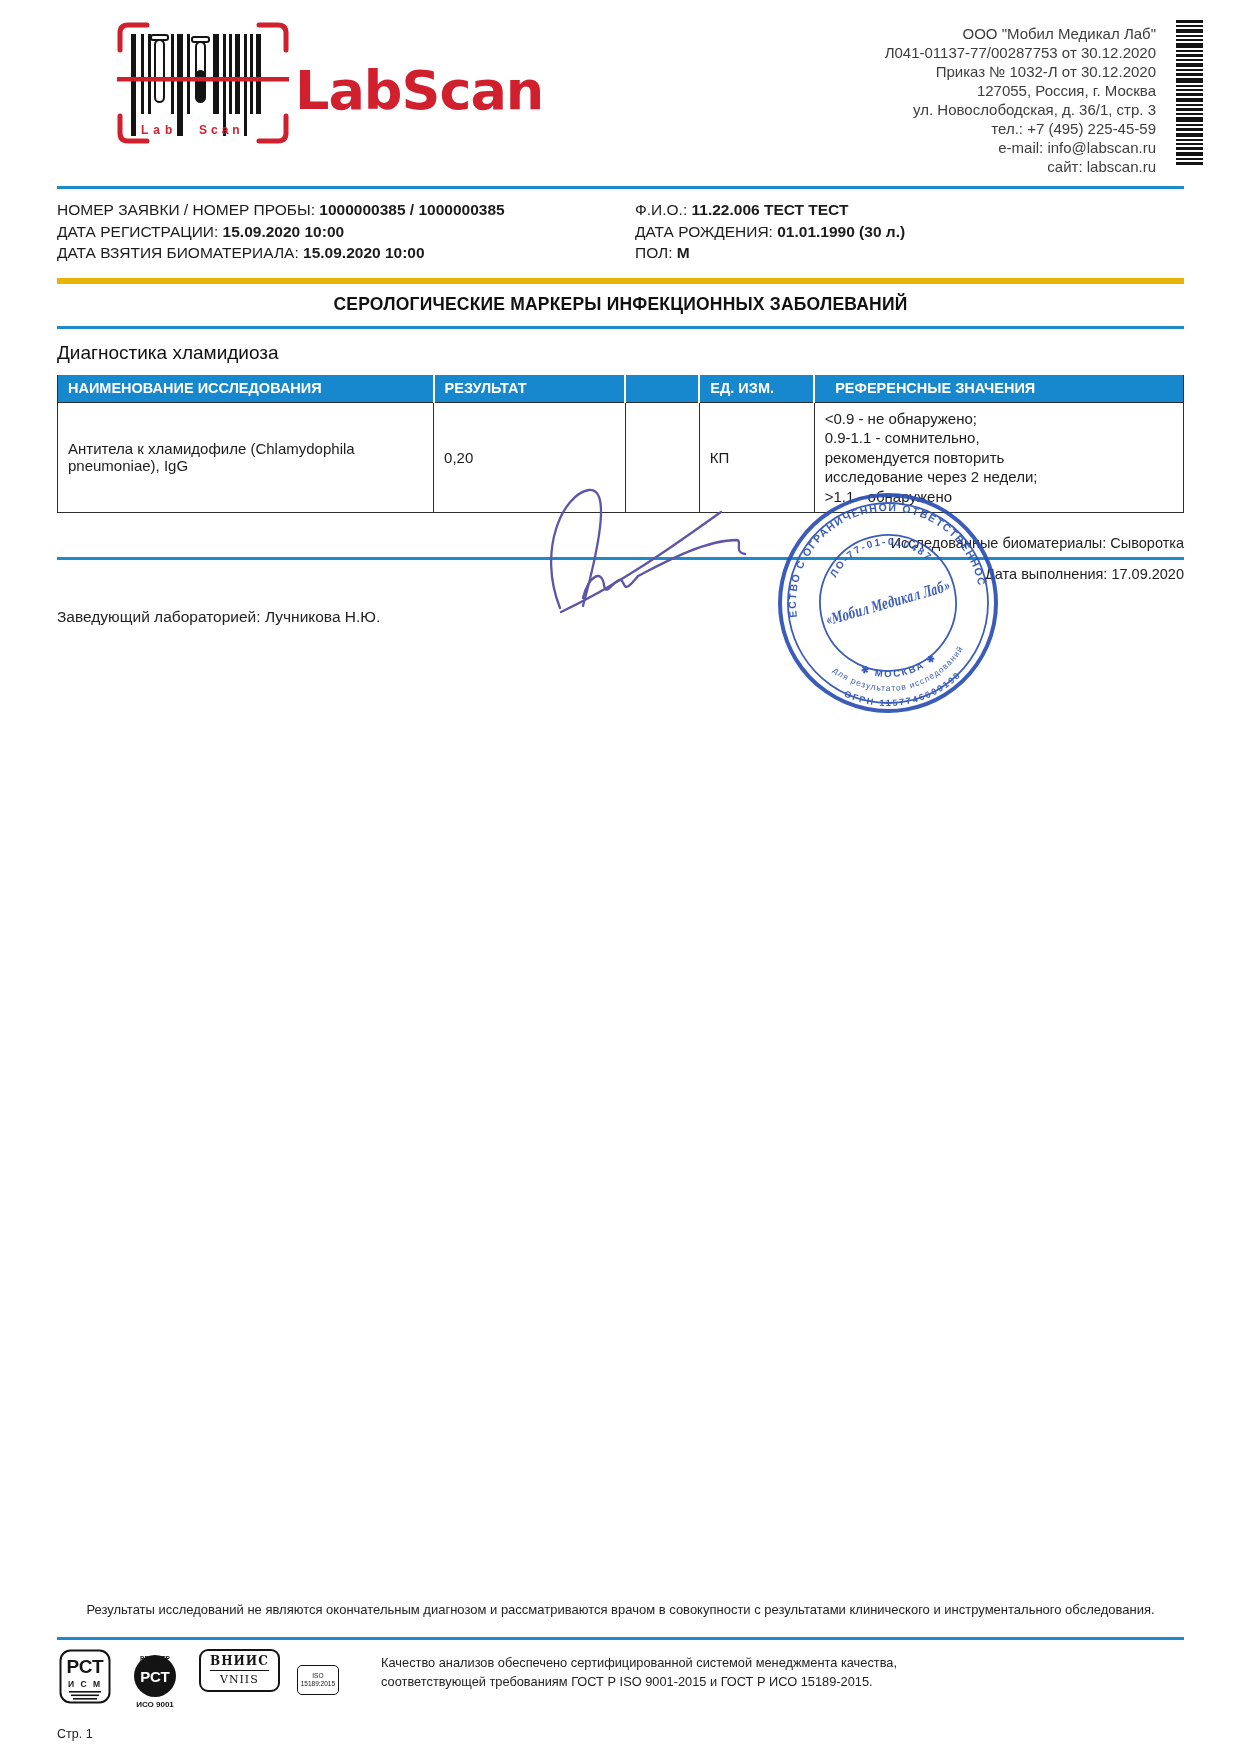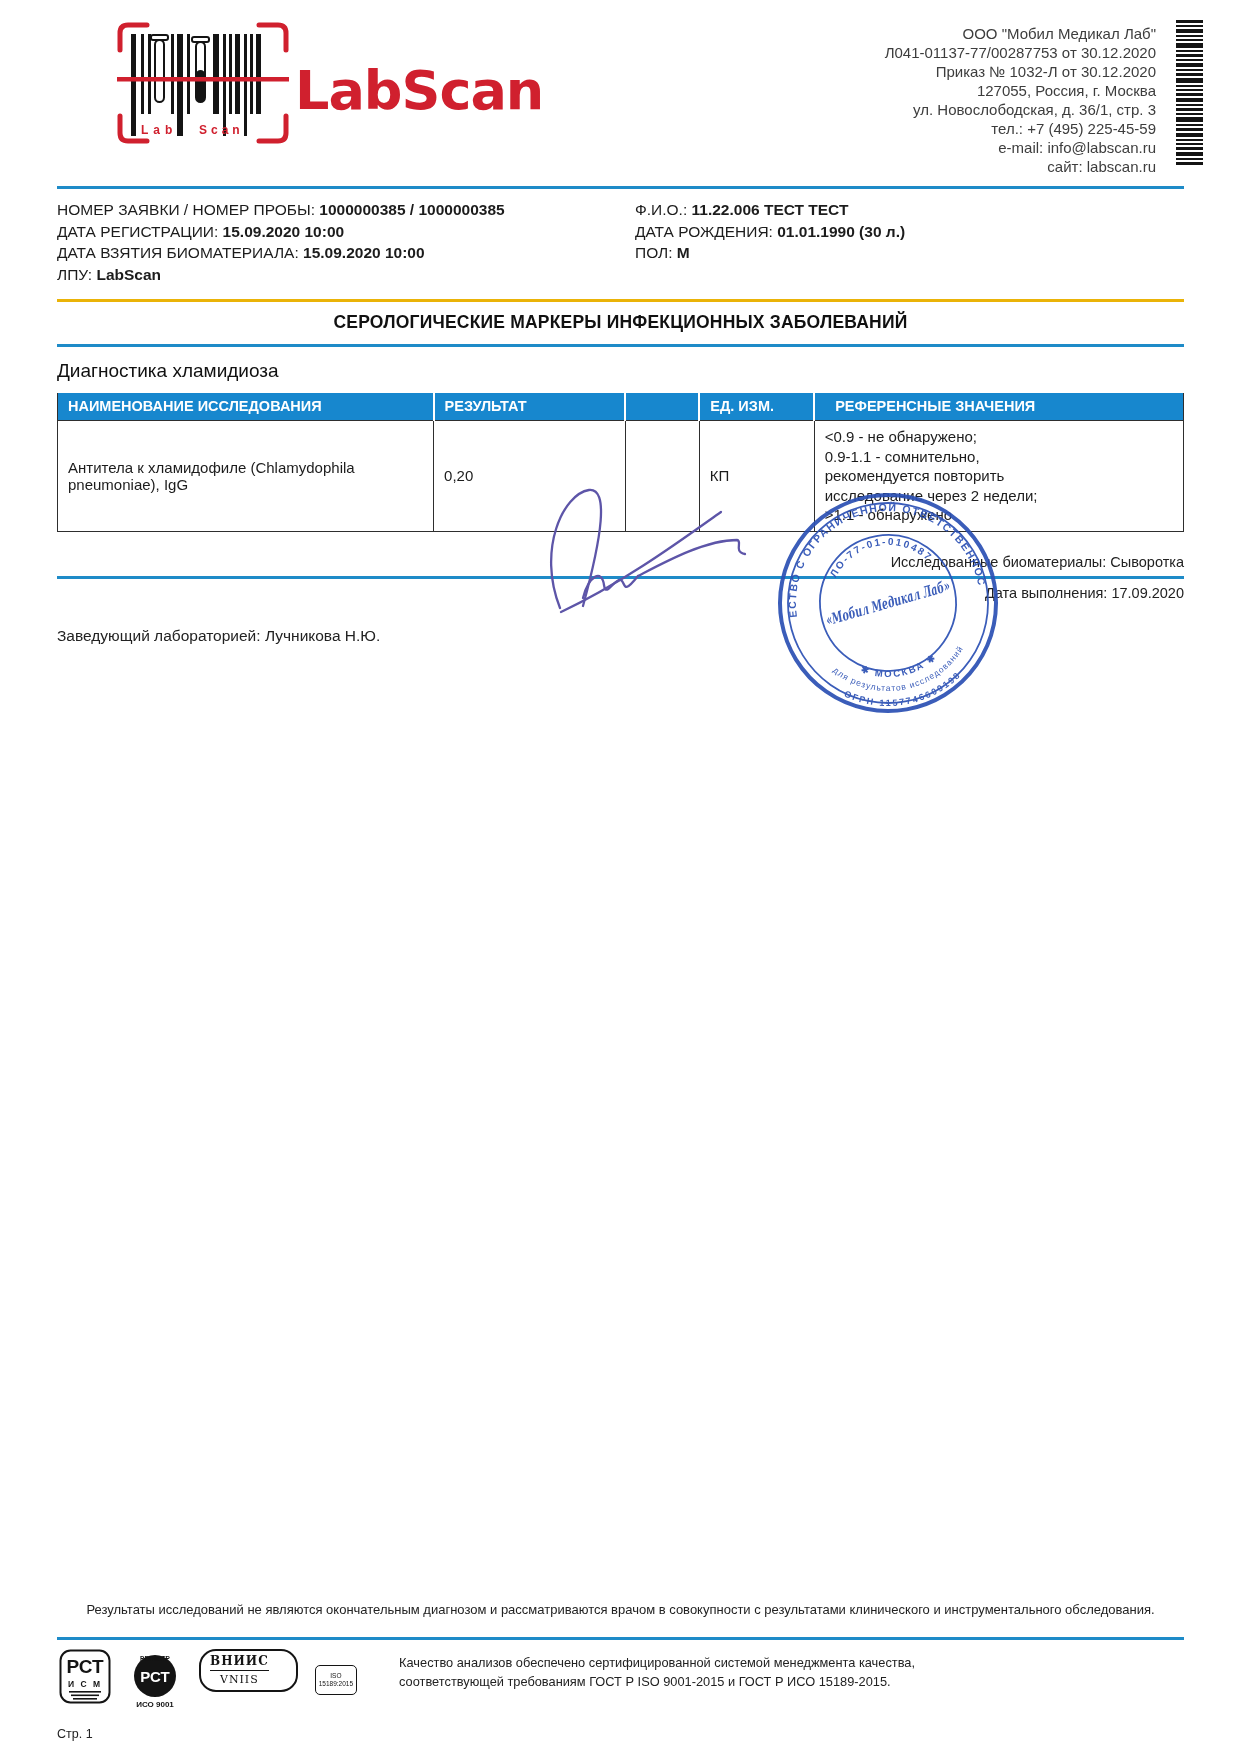--- a/index.html
+++ b/index.html
@@ -19,21 +19,21 @@
   .blue-rule { border:0; height:3px; background:#1e8bc8; margin:0; }
   .rule-header { margin-top:10px; }
 
   
   .patient { display:flex; margin-top:10px; font-size:15.5px; line-height:21.5px; }
   .patient .col-l { flex:0 0 578px; }
   .patient .col-r { flex:1; }
   .pv { font-weight:bold; }
 
   
-  .title-band { margin-top:14px; border-top:3px solid #eab308; border-bottom:3px solid #1e8bc8; padding:10px 0 11px 0; text-align:center; }
+  .title-band { margin-top:14px; border-top:6px solid #eab308; border-bottom:3px solid #1e8bc8; padding:10px 0 11px 0; text-align:center; }
   .title-band h1 { font-size:17.5px; font-weight:bold; color:#111; letter-spacing:.2px; }
   .section-h { font-size:19px; font-weight:normal; margin-top:13px; color:#111; }
 
   
   table.results { width:100%; border-collapse:collapse; margin-top:11px; table-layout:fixed;border-radius:10px; }
   table.results th { background:#1787ce; color:#fff; font-size:14.5px; font-weight:bold; text-align:left;
        padding:5px 10px 6px 10px; border:2px solid #fff; border-top:none; border-bottom:1.5px solid #2e2e2e; }
   table.results th:first-child { border-left:1.5px solid #2e2e2e; }
   table.results th:last-child { border-right:1.5px solid #2e2e2e;padding-left:20px; }
   table.results td { border:1.5px solid #2e2e2e; font-size:15px; padding:6px 10px; vertical-align:middle; }
@@ -49,21 +49,21 @@
   .stamp { position:absolute; left:772px; top:487px; width:232px; height:232px; transform:rotate(-10deg); opacity:.92; }
 
   
   .footer { position:absolute; left:57px; right:57px; bottom:14px; }
   .disclaimer { font-size:13px; text-align:center; color:#222; margin-bottom:20px; }
   .footer-body { display:flex; align-items:flex-start; margin-top:9px; }
   .badges { display:flex; align-items:flex-start; gap:20px; margin-left:2px; }
   .quality { font-size:12.8px; line-height:19px; margin-left:42px; margin-top:4px; color:#222; }
   .pageno { text-align:left; font-size:12.5px; margin-top:16px; color:#222; }
 
-  .badge-vniis { border:2px solid #141414; border-radius:17px; padding:3px 27px 4px 9px; text-align:center;
+  .badge-vniis { border:2px solid #141414; border-radius:9px; padding:3px 9px 4px 9px; text-align:center;
        font-family:"DejaVu Serif",serif; color:#141414; }
   .badge-vniis .cyr { font-size:12px; font-weight:bold; letter-spacing:1px; border-bottom:1.5px solid #141414; padding-bottom:2px; }
   .badge-vniis .lat { font-size:11px; letter-spacing:1px; padding-top:2px; }
   .badge-iso { border:1.5px solid #141414; border-radius:5px; font-size:6.5px; line-height:8px; padding:6px 3px;
        text-align:center; color:#141414; align-self:center; margin-left:-3px; }
 </style>
 </head>
 <body>
 
 <div class="page">
@@ -162,21 +162,20 @@
       </g>
     </svg>
 
     <hr class="blue-rule rule-header">
 
     <div class="patient">
       <div class="col-l">
         <div><span>НОМЕР ЗАЯВКИ / НОМЕР ПРОБЫ: </span><span class="pv">1000000385 / 1000000385</span></div>
         <div><span>ДАТА РЕГИСТРАЦИИ: </span><span class="pv">15.09.2020 10:00</span></div>
         <div><span>ДАТА ВЗЯТИЯ БИОМАТЕРИАЛА: </span><span class="pv">15.09.2020 10:00</span></div>
-        <div><span>ЛПУ: </span><span class="pv">LabScan</span></div>
       </div>
       <div class="col-r">
         <div><span>Ф.И.О.: </span><span class="pv">11.22.006 ТЕСТ ТЕСТ</span></div>
         <div><span>ДАТА РОЖДЕНИЯ: </span><span class="pv">01.01.1990 (30 л.)</span></div>
         <div><span>ПОЛ: </span><span class="pv">М</span></div>
       </div>
     </div>
 
     <div class="title-band">
       <h1>СЕРОЛОГИЧЕСКИЕ МАРКЕРЫ ИНФЕКЦИОННЫХ ЗАБОЛЕВАНИЙ</h1>

